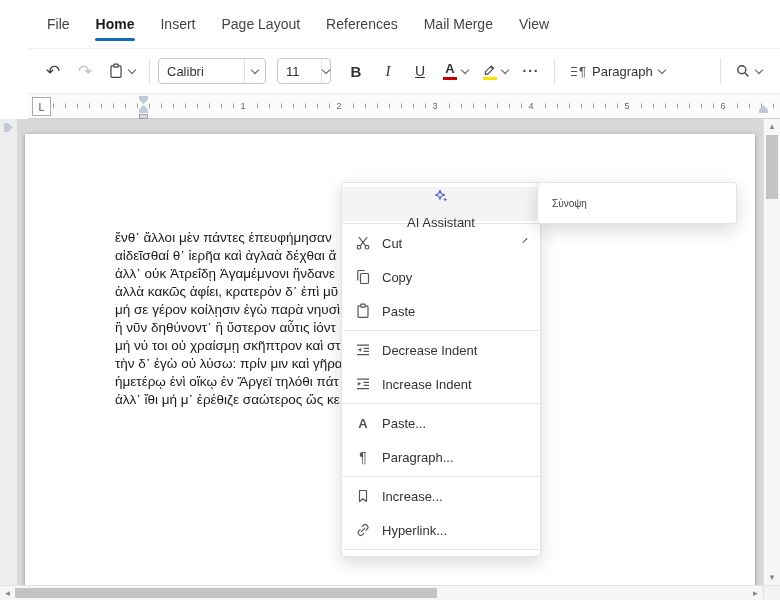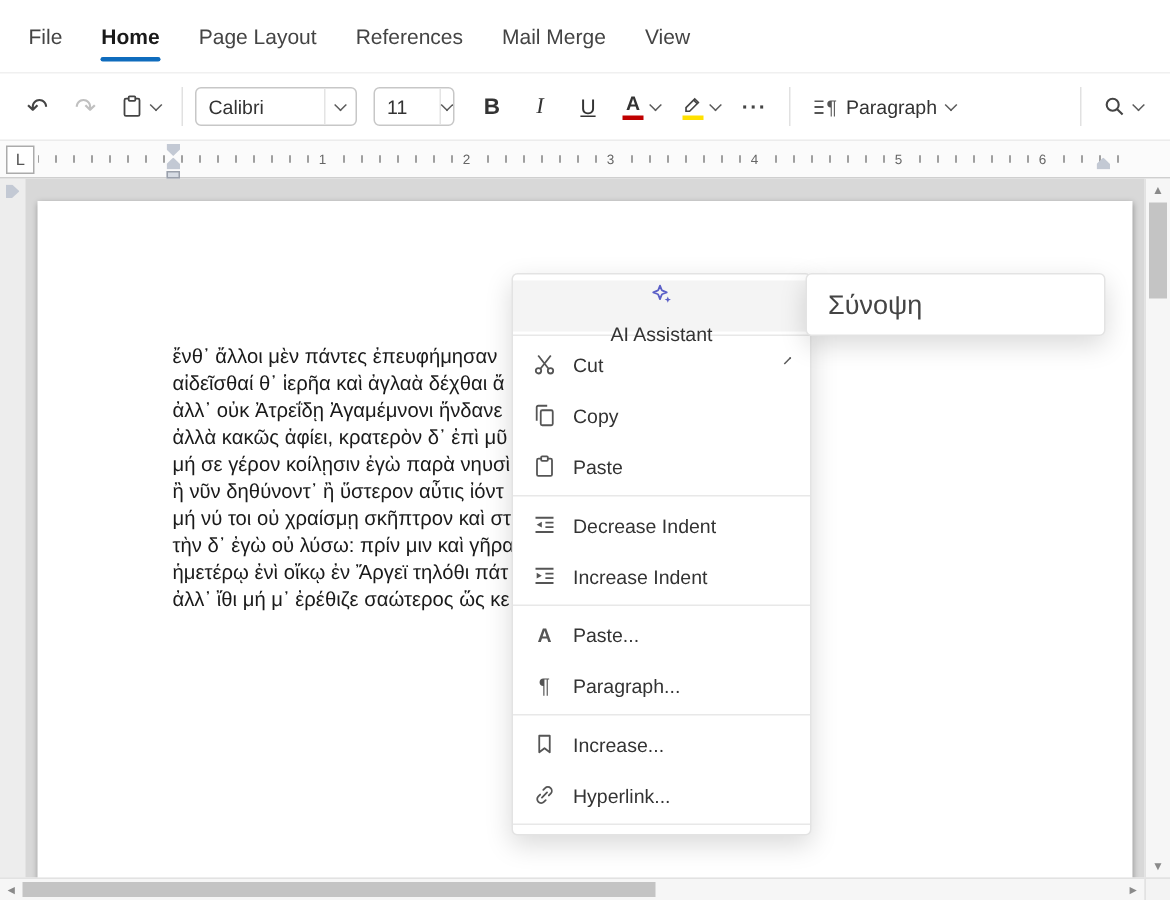--- a/index.html
+++ b/index.html
@@ -1,18 +1,18 @@
 <!DOCTYPE html>
 <html style="--accent: #0f6cbd; --ai: #5b5fc7; --font-color-bar: #c00000; --highlight-bar: #ffe100;"><head>
 <meta charset="utf-8">
 <style>
   * { box-sizing: border-box; margin: 0; padding: 0; }
   html, body { width: 780px; height: 600px; overflow: hidden; }
   body { font-family: "Liberation Sans", sans-serif; background: #fff; user-select: none; }
-  .app { position: relative; width: 780px; height: 600px; background: #fff; overflow: hidden; }
+  .app { position: relative; width: 780px; height: 600px; background: #fff; overflow: hidden; padding-left: 28px; }
 
   
   .menubar { height: 48px; display: flex; align-items: stretch; padding-left: 6px; background: #fff; }
   .tab { position: relative; display: flex; align-items: center; padding: 0 13px; font-size: 14px; color: #444; cursor: pointer; }
   .tab.active { color: #1a1a1a; font-weight: 700; }
   .tab.active::after { content: ""; position: absolute; left: 12px; right: 12px; bottom: 7px; height: 3px; border-radius: 2px; background: var(--accent, #0f6cbd); }
 
   
   .toolbar { height: 45px; display: flex; align-items: center; gap: 2px; padding: 0 12px 0 10px; border-top: 1px solid #f0f0f0; background: #fff; }
   button { border: none; background: none; font-family: inherit; cursor: pointer; }
@@ -64,21 +64,21 @@
   
   .context-menu { position: absolute; left: 341px; top: 63px; width: 200px; background: #fff; border: 1px solid #e3e3e3; border-radius: 4px; box-shadow: 0 6px 18px rgba(0,0,0,.15); padding: 4px 0; z-index: 10; }
   .cm-item { height: 34px; display: flex; align-items: center; padding: 0 12px; gap: 10px; font-size: 13px; color: #333; cursor: pointer; }
   .cm-item.hover { background: #f4f4f4; flex-direction: column; }
   .cm-icon { flex: 0 0 18px; width: 18px; display: flex; align-items: center; justify-content: center; color: #555; }
   .cm-icon .letter { font-size: 13px; font-weight: 600; color: #555; line-height: 1; }
   .cm-icon .pil { font-size: 14px; color: #555; line-height: 1; }
   .cm-chevron { margin-left: auto; }
   .cm-sep { height: 1px; background: #e8e8e8; margin: 2px 0; }
   .submenu { position: absolute; left: 537px; top: 63px; width: 200px; background: #fff; border: 1px solid #e3e3e3; border-radius: 4px; box-shadow: 0 6px 18px rgba(0,0,0,.15); padding: 4px 0; z-index: 11; }
-  .sm-item { height: 32px; display: flex; align-items: center; padding: 0 14px; font-size: 18px; color: #444; cursor: pointer; }
+  .sm-item { height: 32px; display: flex; align-items: center; padding: 0 14px; font-size: 10px; color: #444; cursor: pointer; }
 
   
   .vscroll { position: absolute; top: 0; right: 0; bottom: 15px; width: 17px; background: #f6f6f6; border-left: 1px solid #e2e2e2; z-index: 8; }
   .hscroll { position: absolute; left: 0; right: 17px; bottom: 0; height: 15px; background: #f6f6f6; border-top: 1px solid #e2e2e2; z-index: 8; }
   .scroll-arr { position: absolute; font-size: 8px; color: #8a8a8a; display: flex; align-items: center; justify-content: center; cursor: pointer; }
   .vscroll .up { top: 0; left: 0; right: 0; height: 15px; }
   .vscroll .down { bottom: 0; left: 0; right: 0; height: 15px; }
   .hscroll .left { left: 0; top: 0; bottom: 0; width: 15px; }
   .hscroll .right { right: 0; top: 0; bottom: 0; width: 15px; }
   .vthumb { position: absolute; left: 2px; right: 2px; top: 16px; height: 64px; background: #c4c4c4; cursor: grab; }
@@ -88,20 +88,21 @@
   svg.ic { display: block; }
 </style>
 </head>
 <body>
 
 <div class="app">
 
   <div class="menubar">
     <div class="tab">File</div>
     <div class="tab active">Home</div>
+    <div class="tab">Insert</div>
     <div class="tab">Page Layout</div>
     <div class="tab">References</div>
     <div class="tab">Mail Merge</div>
     <div class="tab">View</div>
   </div>
 
   <div class="toolbar">
     <button class="tb-btn">
         <span class="glyph">↶</span>
       </button>

